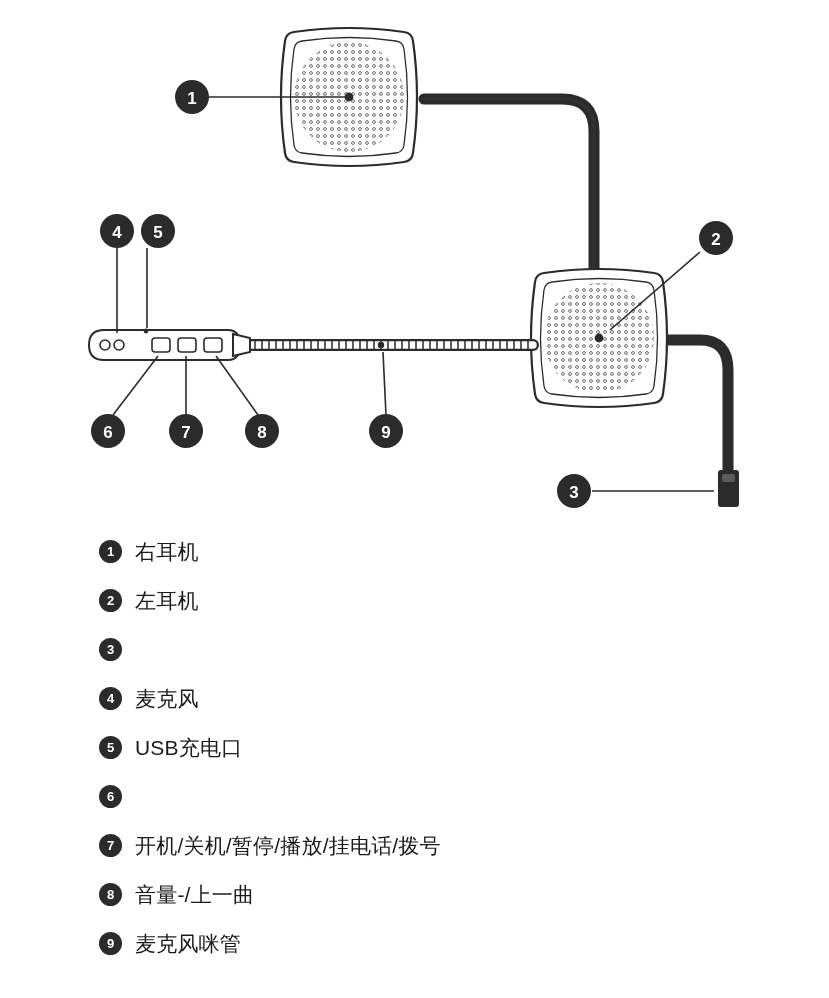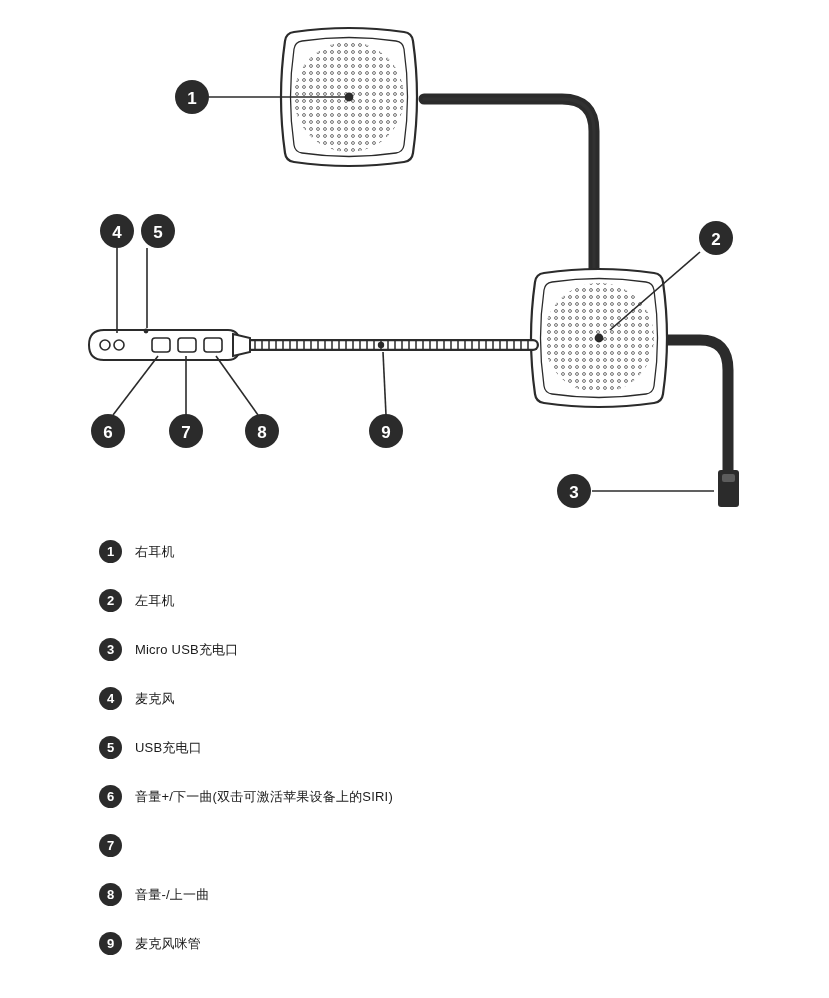--- a/index.html
+++ b/index.html
@@ -53,21 +53,21 @@
     background: #2b2b2b;
     color: #ffffff;
     font-size: 13px;
     font-weight: bold;
     line-height: 23px;
     text-align: center;
     font-family: "Liberation Sans", sans-serif;
   }
   .legend-label {
     margin-left: 13px;
-    font-size: 13px;
+    font-size: 21px;
     color: #1a1a1a;
     font-family: "Liberation Sans", "DejaVu Sans", sans-serif;
     letter-spacing: 0.2px;
     white-space: nowrap;
   }
 </style>
 </head>
 <body>
 
 <div id="diagram-area">
@@ -241,36 +241,35 @@
   <div class="legend-row">
     <span class="legend-bullet">1</span>
     <span class="legend-label">右耳机</span>
   </div>
   <div class="legend-row">
     <span class="legend-bullet">2</span>
     <span class="legend-label">左耳机</span>
   </div>
   <div class="legend-row">
     <span class="legend-bullet">3</span>
-    <span class="legend-label">Micro USB充电口</span>
   </div>
   <div class="legend-row">
     <span class="legend-bullet">4</span>
     <span class="legend-label">麦克风</span>
   </div>
   <div class="legend-row">
     <span class="legend-bullet">5</span>
     <span class="legend-label">USB充电口</span>
   </div>
   <div class="legend-row">
     <span class="legend-bullet">6</span>
-    <span class="legend-label">音量+/下一曲(双击可激活苹果设备上的SIRI)</span>
   </div>
   <div class="legend-row">
     <span class="legend-bullet">7</span>
+    <span class="legend-label">开机/关机/暂停/播放/挂电话/拨号</span>
   </div>
   <div class="legend-row">
     <span class="legend-bullet">8</span>
     <span class="legend-label">音量-/上一曲</span>
   </div>
   <div class="legend-row">
     <span class="legend-bullet">9</span>
     <span class="legend-label">麦克风咪管</span>
   </div>
 </div>

